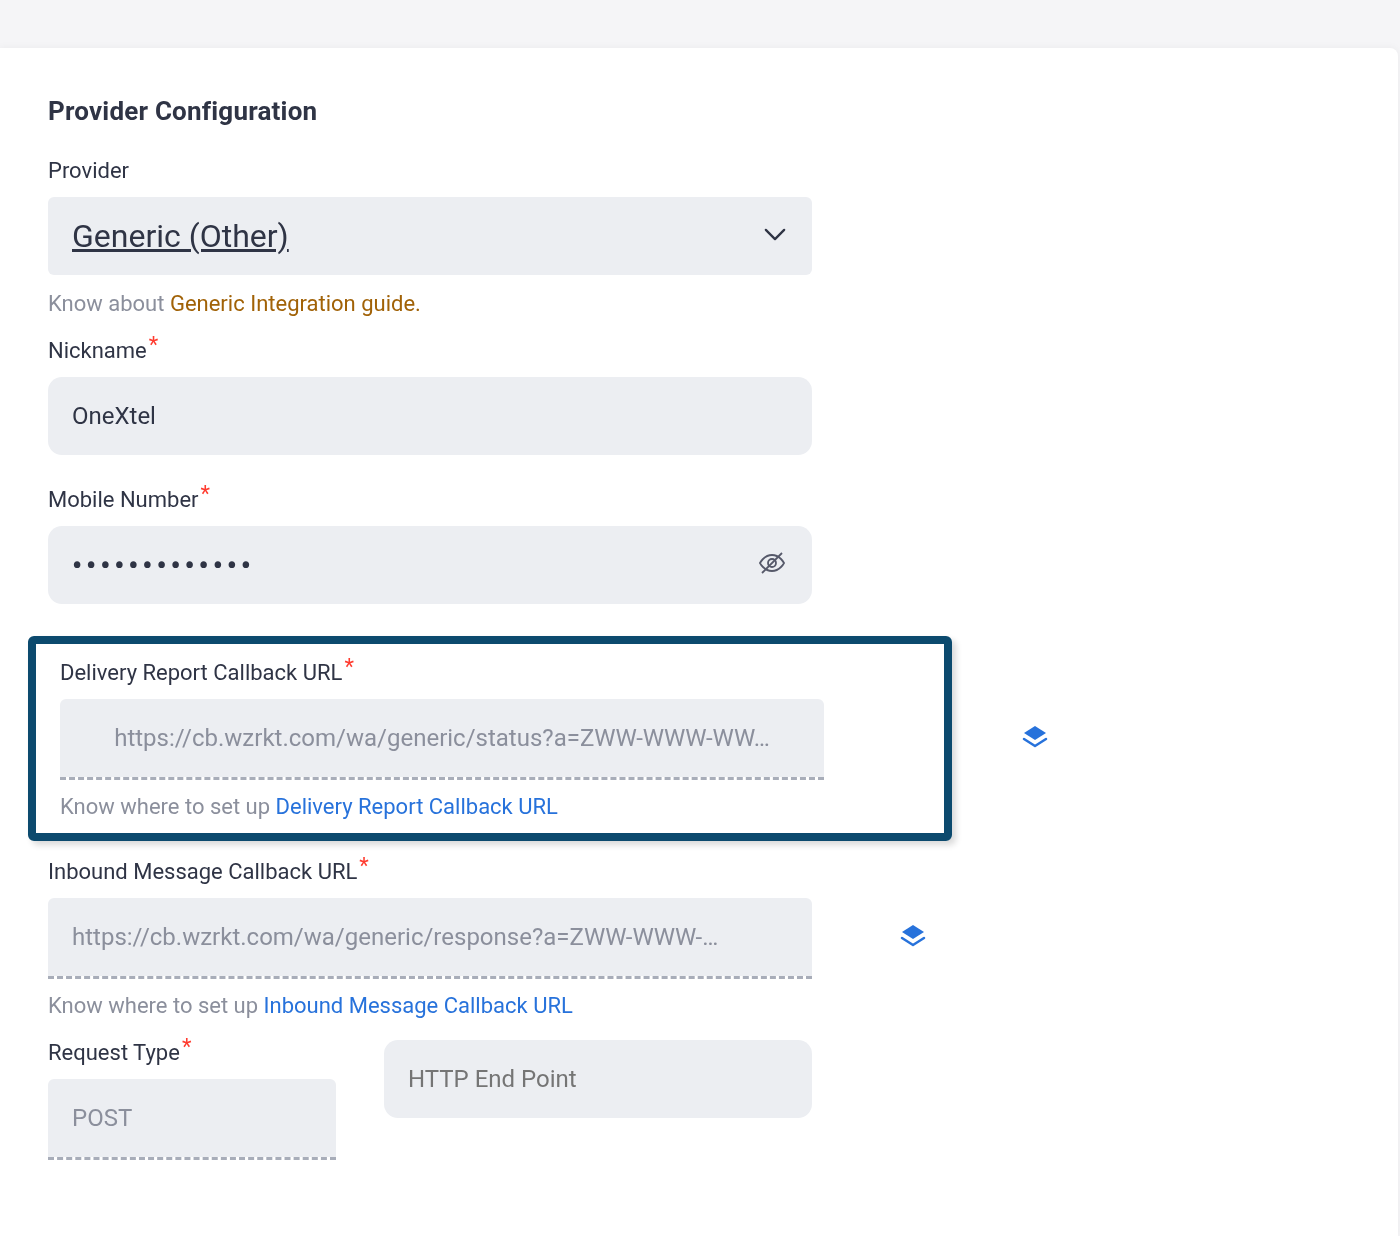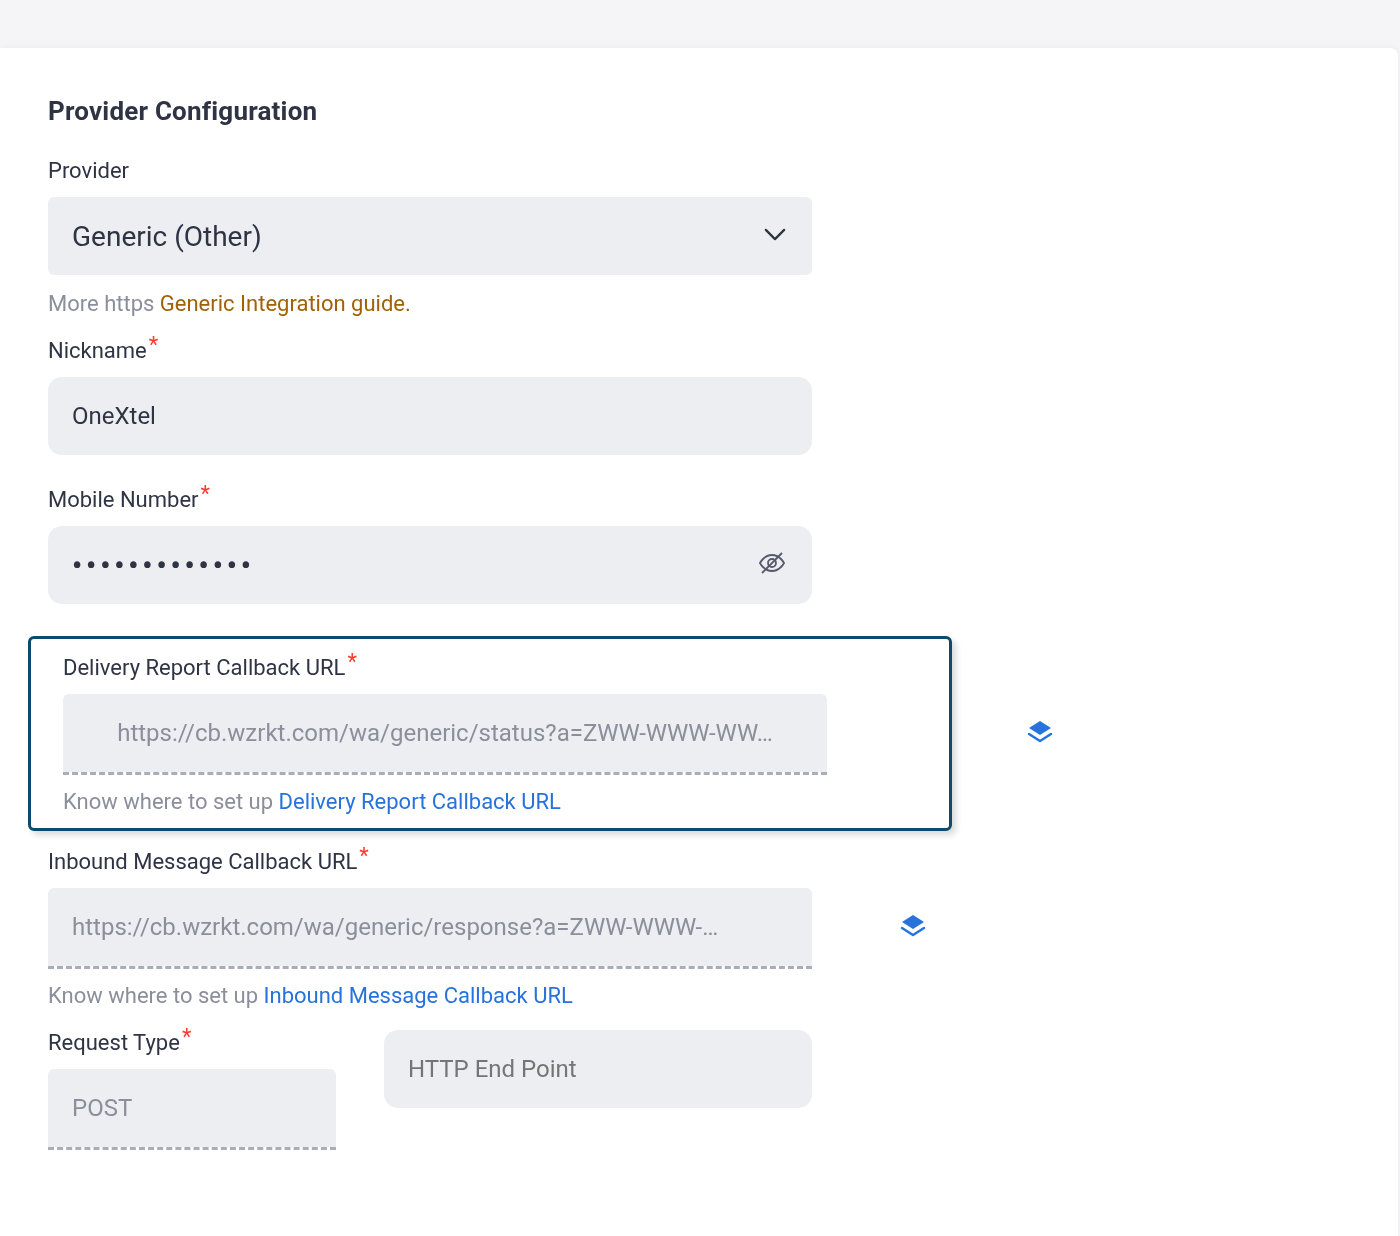--- a/index.html
+++ b/index.html
@@ -71,27 +71,28 @@
       width: 764px;
     }
     
     .select-box {
       width: 100%;
       height: 78px;
       background: #eceef2;
       border: none;
       border-radius: 6px;
       padding: 0 24px;
-      font-size: 28px;
+      font-size: 32px;
       color: #2f3445;
       appearance: none;
       cursor: pointer;
       display: flex;
       align-items: center;
       font-family: inherit;
+      text-decoration: underline;
     }
     
     .chevron {
       position: absolute;
       right: 26px;
       top: 50%;
       transform: translateY(-50%);
       pointer-events: none;
     }
     
@@ -169,24 +170,24 @@
       text-overflow: ellipsis;
       font-family: inherit;
     }
     
     .dashed-border {
       width: 764px;
       border-bottom: 3px dashed #a8adb9;
     }
     
     .highlighted-box {
-      border: 3px solid #0c4a6e;
+      border: 8px solid #0c4a6e;
       border-radius: 6px;
       box-shadow: 4px 4px 6px rgba(0,0,0,0.15);
-      padding: 16px 16px 14px 32px;
+      padding: 16px 16px 14px 24px;
       margin-left: -20px;
       margin-bottom: 18px;
       width: 924px;
       position: relative;
     }
     
     .highlighted-box .field-label {
       margin-bottom: 14px;
     }
     
@@ -269,21 +270,21 @@
       <div class="select-box">
         <span>Generic (Other)</span>
       </div>
       <span class="chevron">
         <svg viewBox="0 0 24 14" fill="none" stroke="#2f3445" stroke-width="2.5" stroke-linecap="round" stroke-linejoin="round">
           <polyline points="2,2 12,12 22,2"></polyline>
         </svg>
       </span>
     </div>
     <div class="help-text">
-      <span>More https </span><a class="help-link">Generic Integration guide.</a>
+      <span>Know about </span><a class="help-link">Generic Integration guide.</a>
     </div>
   </div>
 
   <div class="field-group">
     <div>
       <label class="field-label">Nickname</label><span class="required">*</span>
     </div>
     <input type="text" class="input-box" value="OneXtel" style="">
   </div>
 

